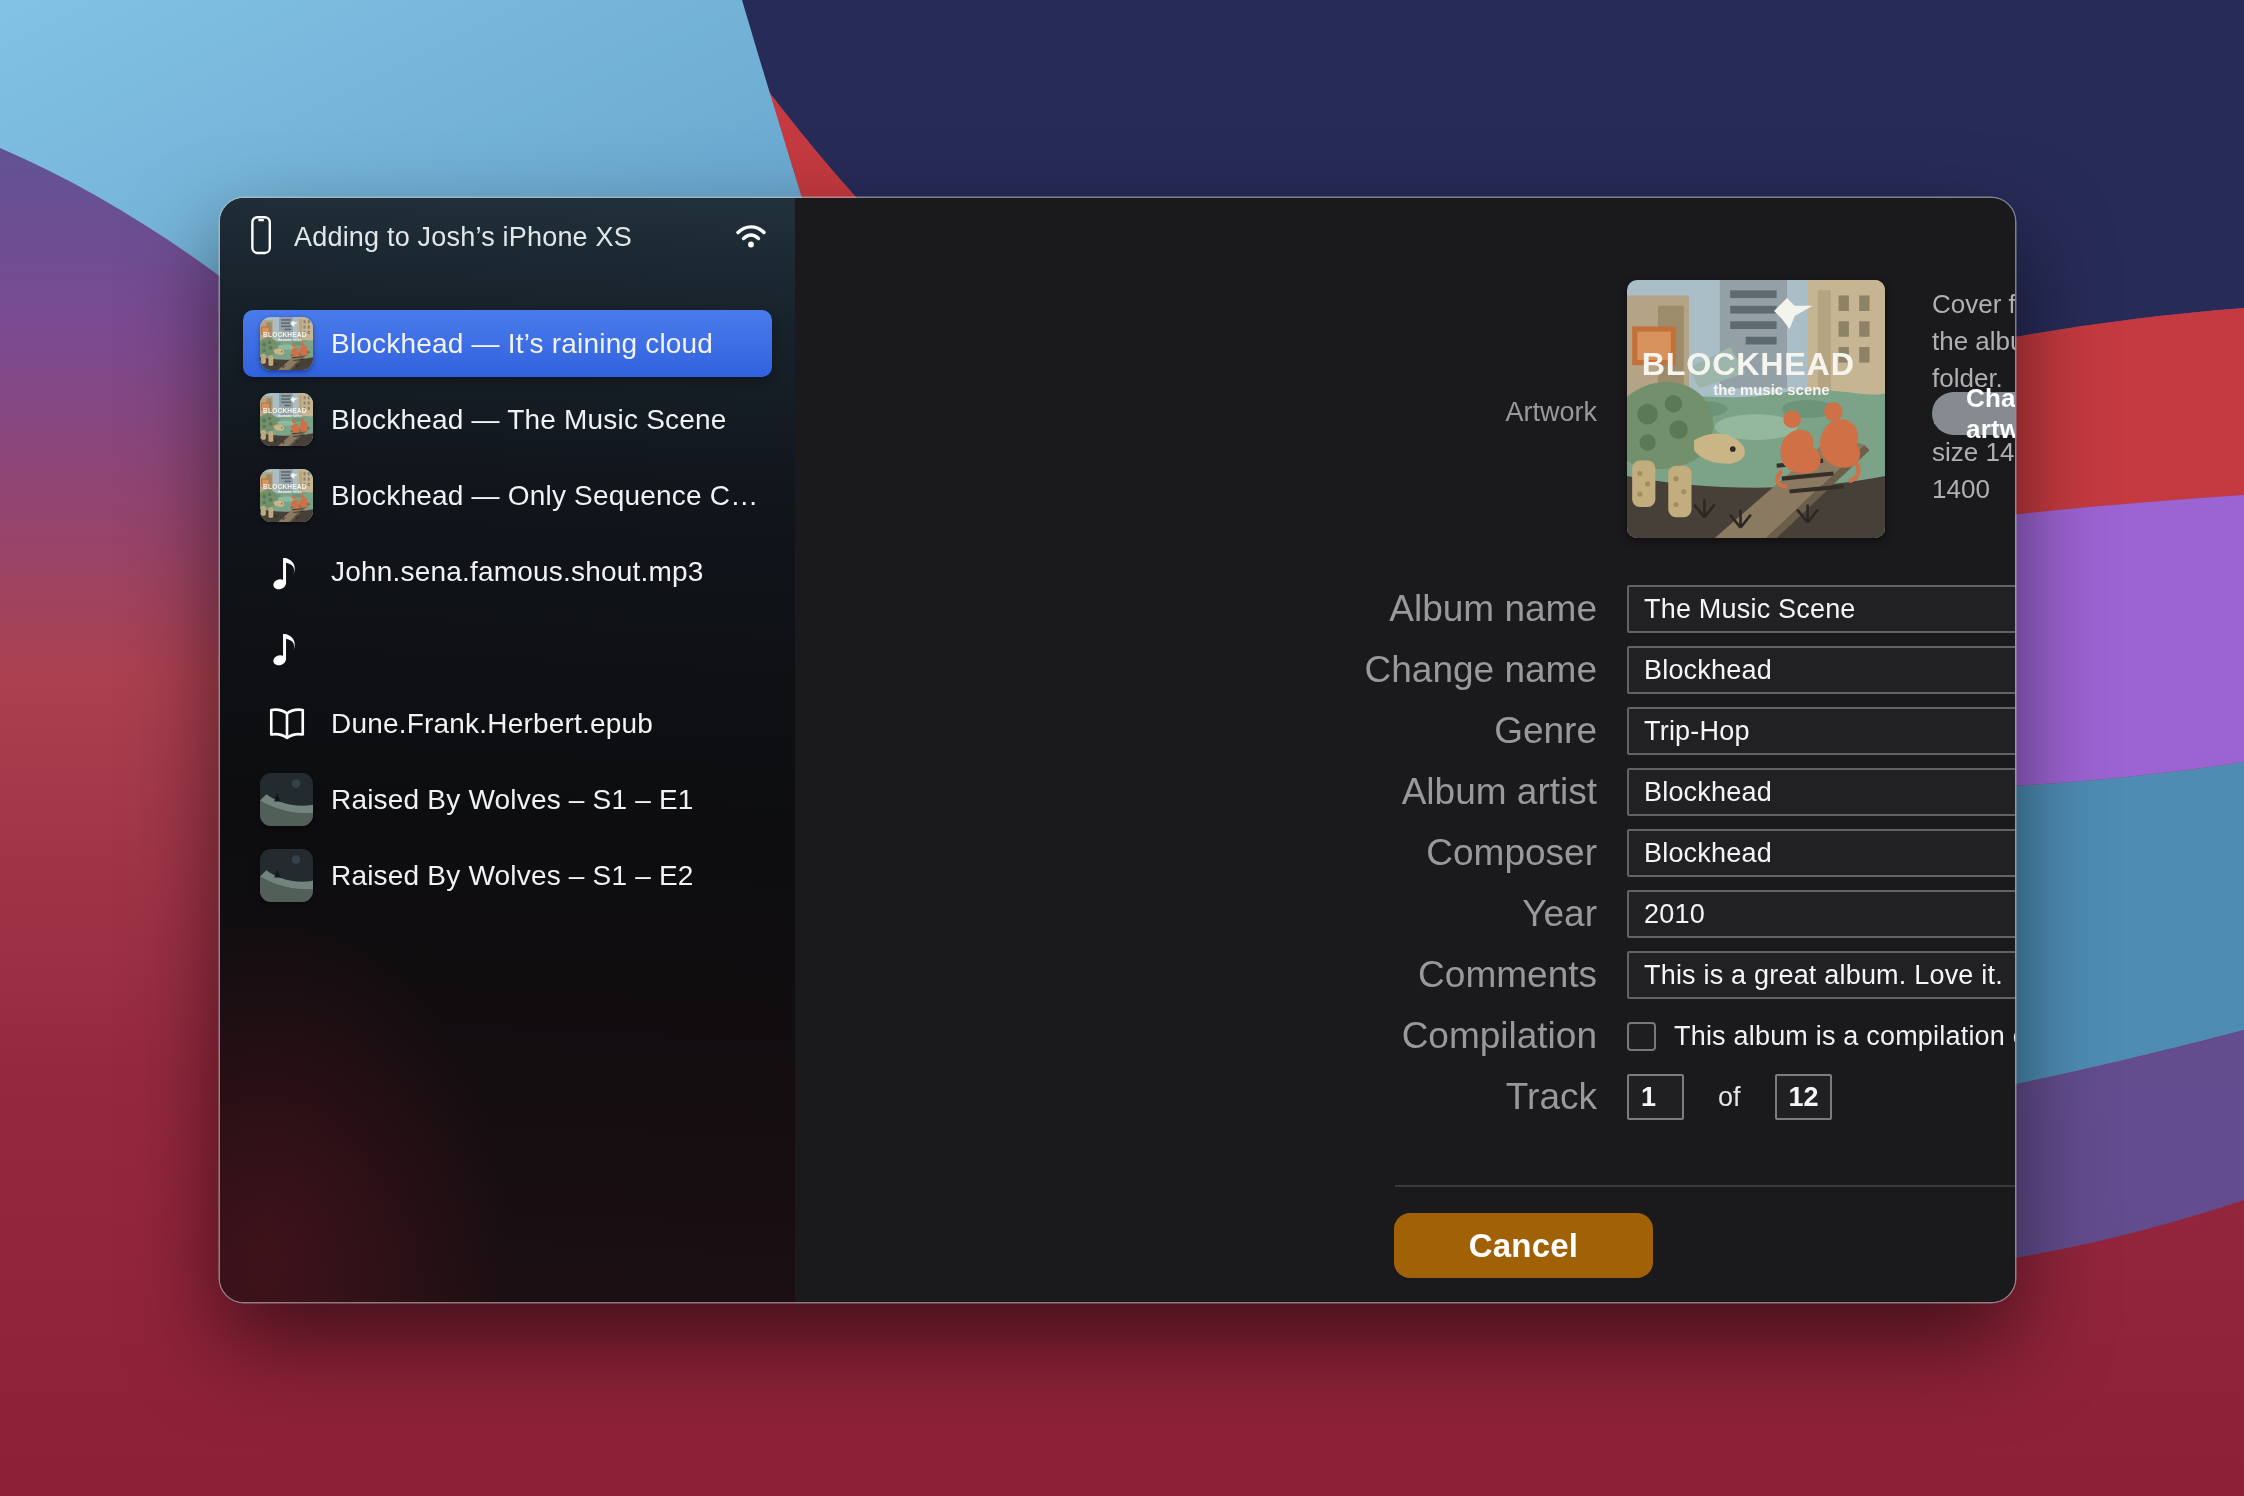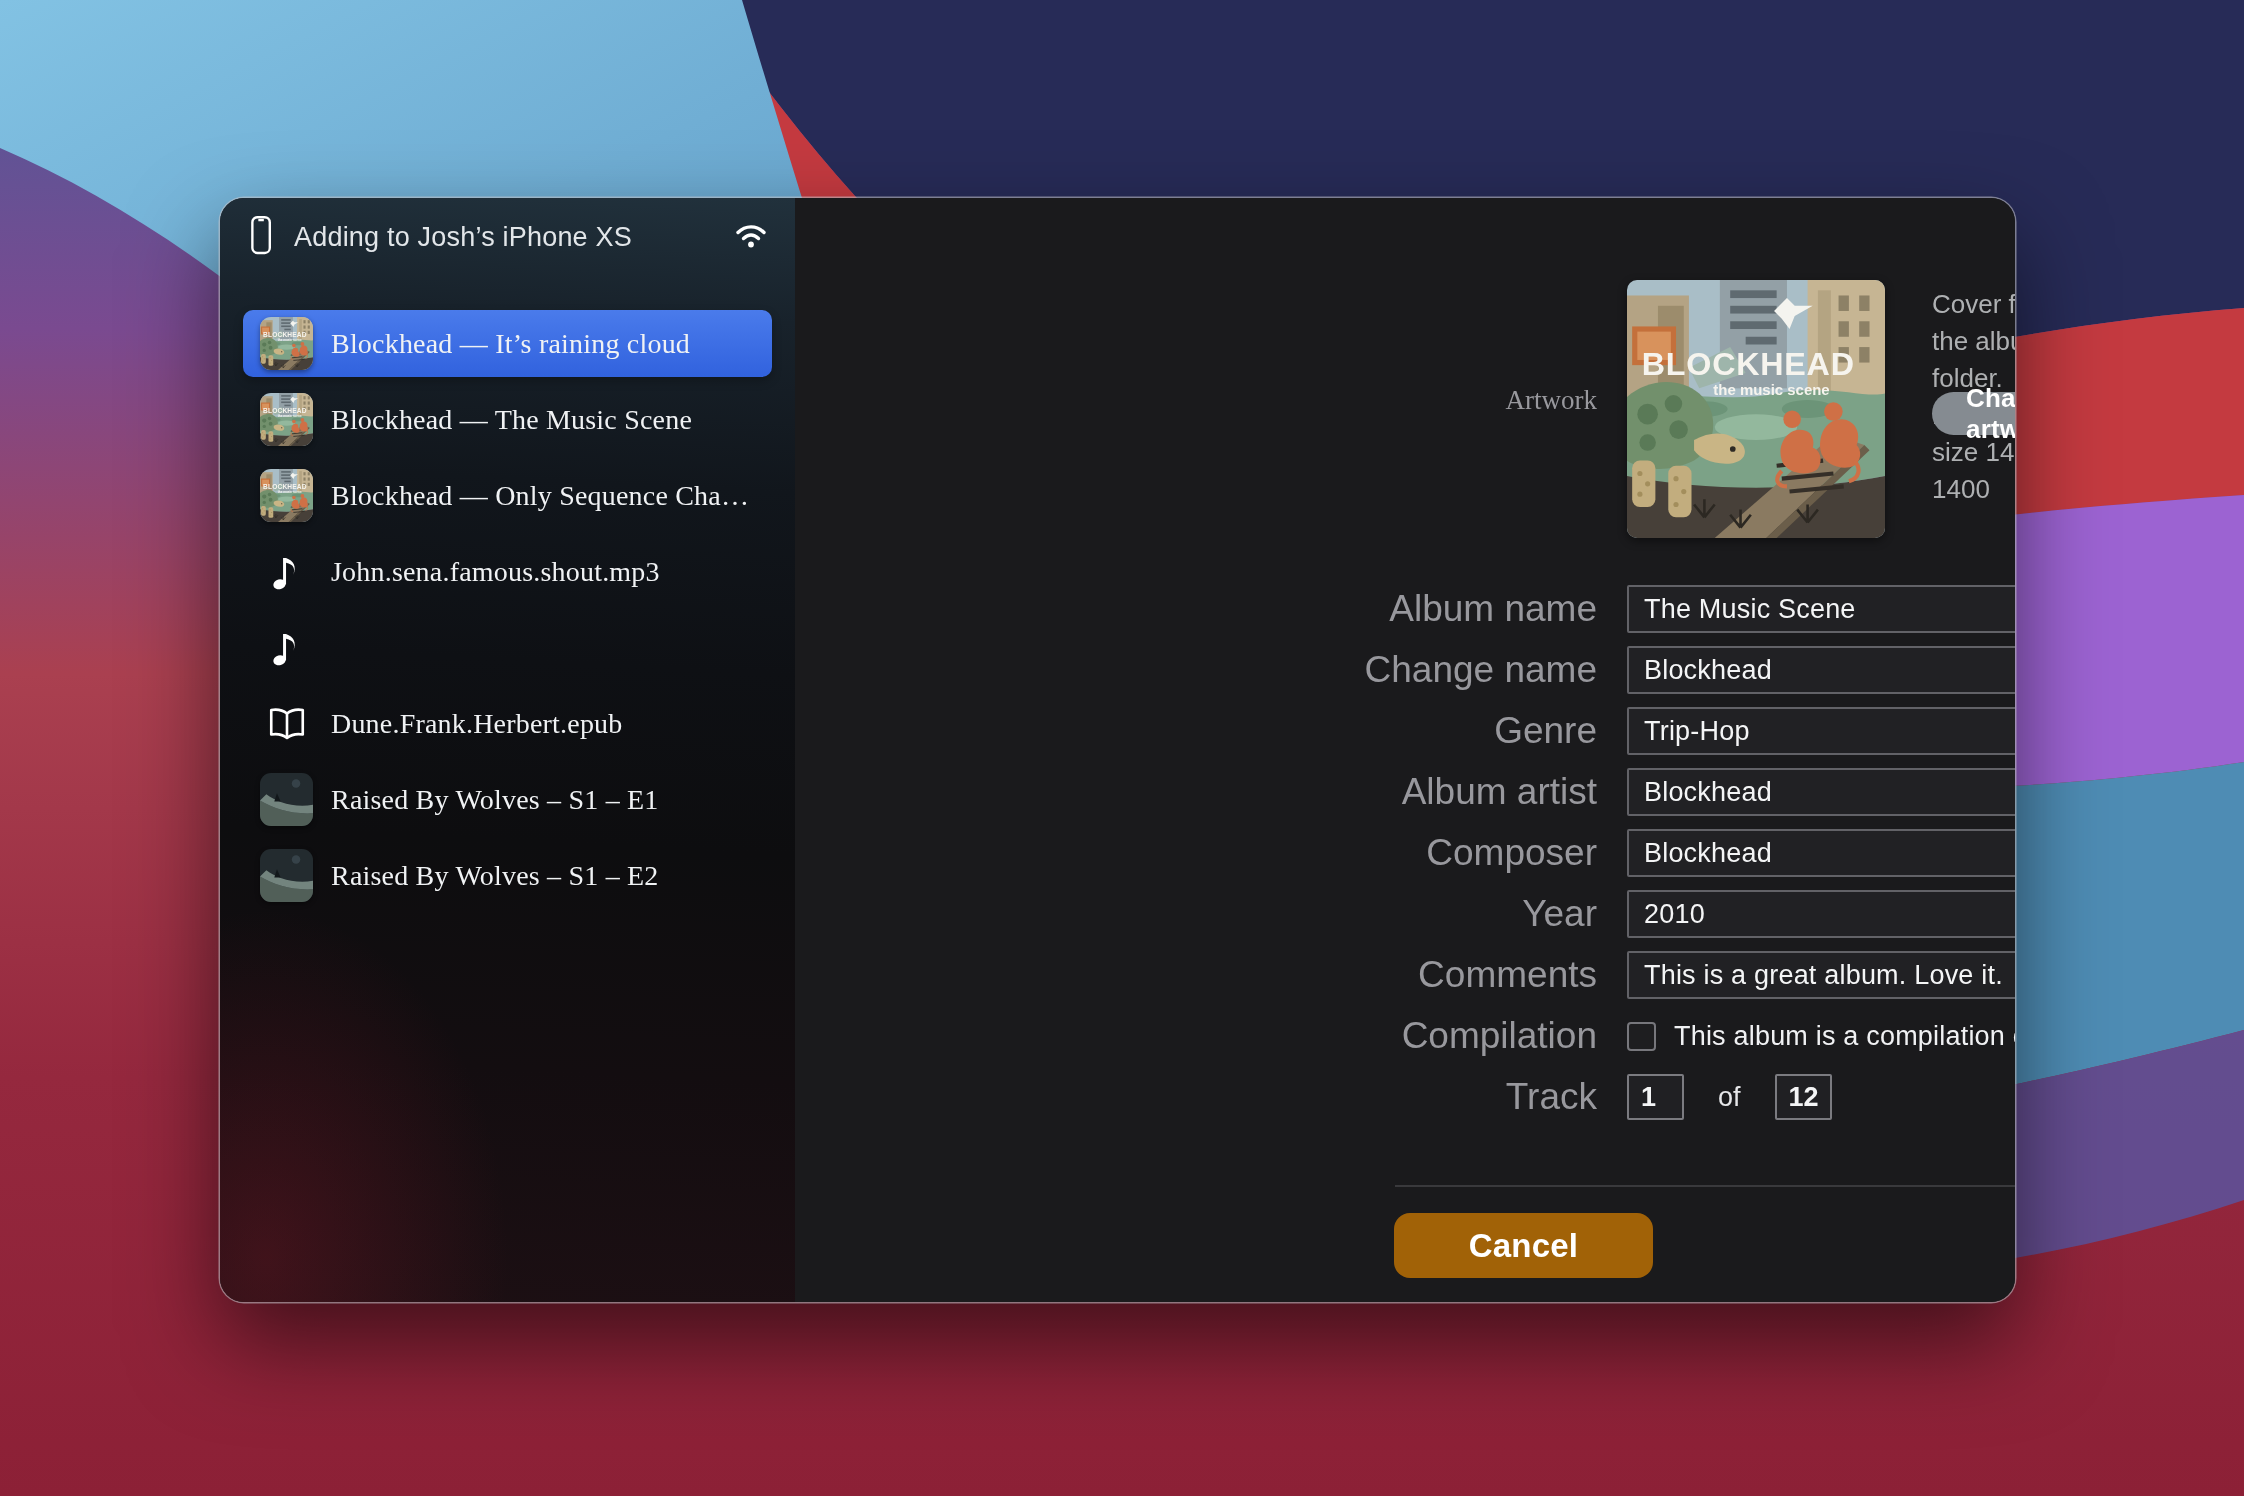--- a/index.html
+++ b/index.html
@@ -22,38 +22,38 @@
       #0e1014 42%, #0d0d0f 58%, #130d10 78%, #1c0f13 100%); }
   .sidebar::after { content:""; position:absolute; inset:0; pointer-events:none;
     background:radial-gradient(60% 45% at 8% 96%, rgba(125,25,40,.38), rgba(0,0,0,0) 70%); }
 
   .sb-header { position:absolute; left:0; top:0; width:100%; height:80px; }
   .iphone-ic { position:absolute; left:31px; top:17px; width:22px; height:42px; }
   .sb-title { position:absolute; left:74px; top:24px; font-size:27px; color:#e2e6e9;
     letter-spacing:.2px; white-space:nowrap; }
   .wifi-ic { position:absolute; left:515px; top:23px; width:32px; height:27px; }
 
-  .file-list { position:absolute; left:23px; top:112px; width:529px; z-index:2;font-family:Liberation Serif, serif; }
+  .file-list { position:absolute; left:23px; top:112px; width:529px; z-index:2; }
   .srow { height:67px; margin-bottom:9px; border-radius:10px; display:flex;
     align-items:center; padding-left:17px; }
   .srow.selected { background:linear-gradient(180deg,#4a7beb,#3162de);
     box-shadow:0 4px 10px rgba(0,0,0,.25); }
   .thumb { width:53px; height:53px; flex:0 0 53px; margin-right:18px;
     display:flex; align-items:center; justify-content:center; }
   .thumb.art svg { width:53px; height:53px; border-radius:11px; display:block;
     box-shadow:0 2px 5px rgba(0,0,0,.4); }
   .thumb.glyph svg { width:42px; height:42px; }
   .slabel { font-size:28px; color:#f0f2f4; white-space:nowrap; overflow:hidden;
     text-overflow:ellipsis; letter-spacing:.2px; }
 
   
   .main { position:absolute; left:575px; top:0; right:0; bottom:0; background:#1a1a1c; }
 
-  .artwork-label { position:absolute; left:0; top:187px; width:802px; text-align:right;
-    font-size:27px; color:#98989d;font-family:Liberation Serif, serif; }
+  .artwork-label { position:absolute; left:0; top:199px; width:802px; text-align:right;
+    font-size:27px; color:#98989d; }
   .artwork { position:absolute; left:832px; top:82px; width:258px; height:258px;
     border-radius:10px; overflow:hidden; box-shadow:0 3px 10px rgba(0,0,0,.45); }
   .artwork svg { width:100%; height:100%; display:block; }
   .art-note { position:absolute; left:1137px; top:88px; font-size:26px;
     line-height:37px; color:#aeb0b2; }
   .change-btn { position:absolute; left:1137px; top:194px; height:43px; padding:0 34px;
     border-radius:22px; background:#858b91; color:#fff; font-size:26px; font-weight:700;
     display:flex; align-items:center; letter-spacing:.2px; }
 
   .form { position:absolute; left:560px; top:387px; width:1200px; }

